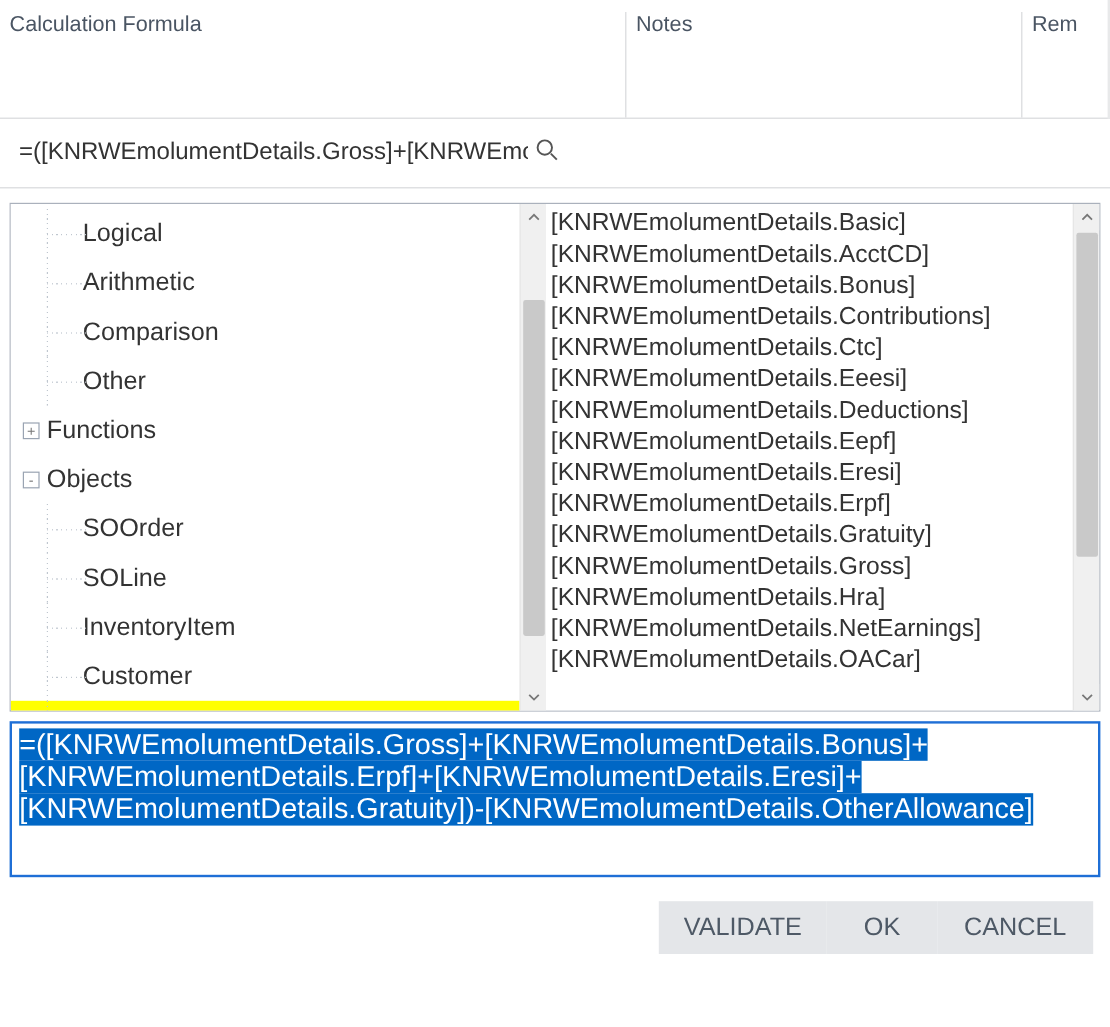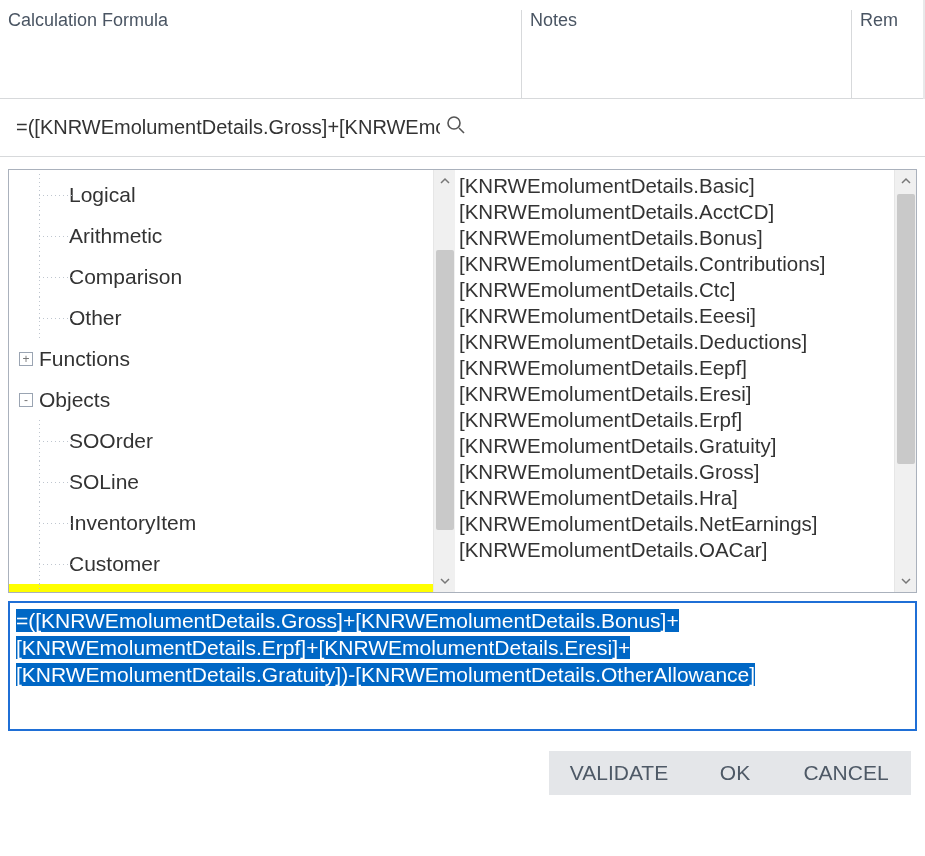--- a/index.html
+++ b/index.html
@@ -167,21 +167,21 @@
     overflow: hidden;
     text-overflow: clip;
     cursor: pointer;
   }
 
   .formula-box {
     margin-top: 8px;
     border: 2px solid #1f6fd6;
     height: 130px;
     padding: 4px 6px;
-    font-size: 21px;
+    font-size: 24px;
     line-height: 27px;
     overflow: hidden;
   }
   .formula-box .sel {
     background: #0067c5;
     color: #fff;
   }
 
   .button-row {
     margin-top: 20px;

